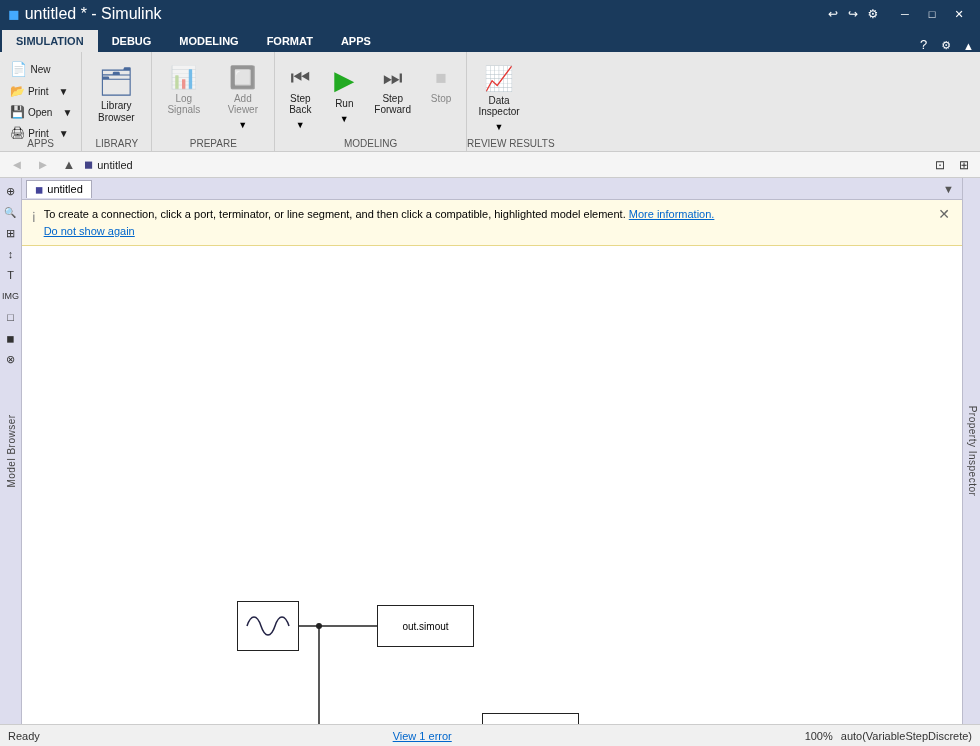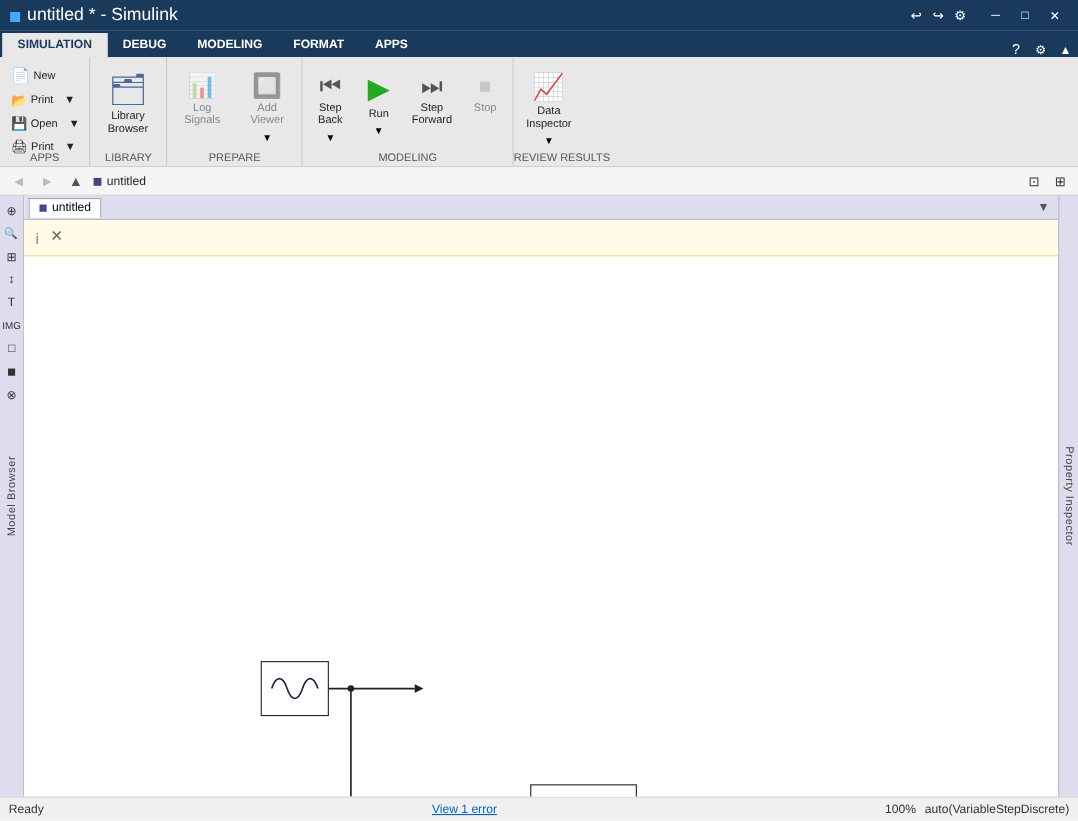--- a/index.html
+++ b/index.html
@@ -474,20 +474,27 @@
       <div class="model-tab active">
         <span style="font-size:10px; color:#449;">◼</span>
         <span>untitled</span>
       </div>
       <div style="flex:1;"></div>
       <span class="tab-dropdown">▼</span>
     </div>
 
     <div id="info-banner">
       <span style="color:#888; font-size:14px; margin-top:1px;">ℹ</span>
+      <div style="flex:1; font-size:11px; line-height:1.5;">
+        <span>To create a connection, click a port, terminator, or line segment, and then click a compatible, highlighted model element.</span>
+        <span> </span>
+        <a style="color:#0066cc; text-decoration:underline; cursor:pointer;">More information.</a>
+        <br>
+        <a style="color:#0066cc; text-decoration:underline; cursor:pointer;">Do not show again</a>
+      </div>
       <button style="background:transparent; border:none; cursor:pointer; font-size:14px; color:#666; padding:0 2px;">✕</button>
     </div>
 
     <div id="diagram-canvas" style="top:72px;">
       <div id="canvas-bg"></div>
 
       <svg class="diagram-svg">
 
         <line x1="276" y1="376" x2="355" y2="376" stroke="#222" stroke-width="1.5"></line>
         <polygon points="355,372 363,376 355,380" fill="#222"></polygon>
@@ -498,20 +505,23 @@
 
         <circle cx="297" cy="376" r="3" fill="#222"></circle>
       </svg>
 
       <div class="sim-block" style="left:215px; top:351px; width:62px; height:50px;">
         <svg width="50" height="36">
           <path d="M4,18 C8,6 14,6 18,18 C22,30 28,30 32,18 C36,6 42,6 46,18" fill="none" stroke="#224" stroke-width="1.5"></path>
         </svg>
       </div>
 
+      <div class="sim-block" style="left:355px; top:355px; width:97px; height:42px;">
+        <span style="font-size:10px; padding:2px;">out.simout</span>
+      </div>
 
       <div class="sim-block" style="left:460px; top:463px; width:97px; height:36px;">
         <span style="font-size:10px; padding:2px;">untitled.mat</span>
       </div>
 
     </div>
   </div>
 
   <div id="right-sidebar" style="width:18px; background:#dde; border-left:1px solid #bbc; position:relative;">
     <div class="right-sidebar-label">Property Inspector</div>

